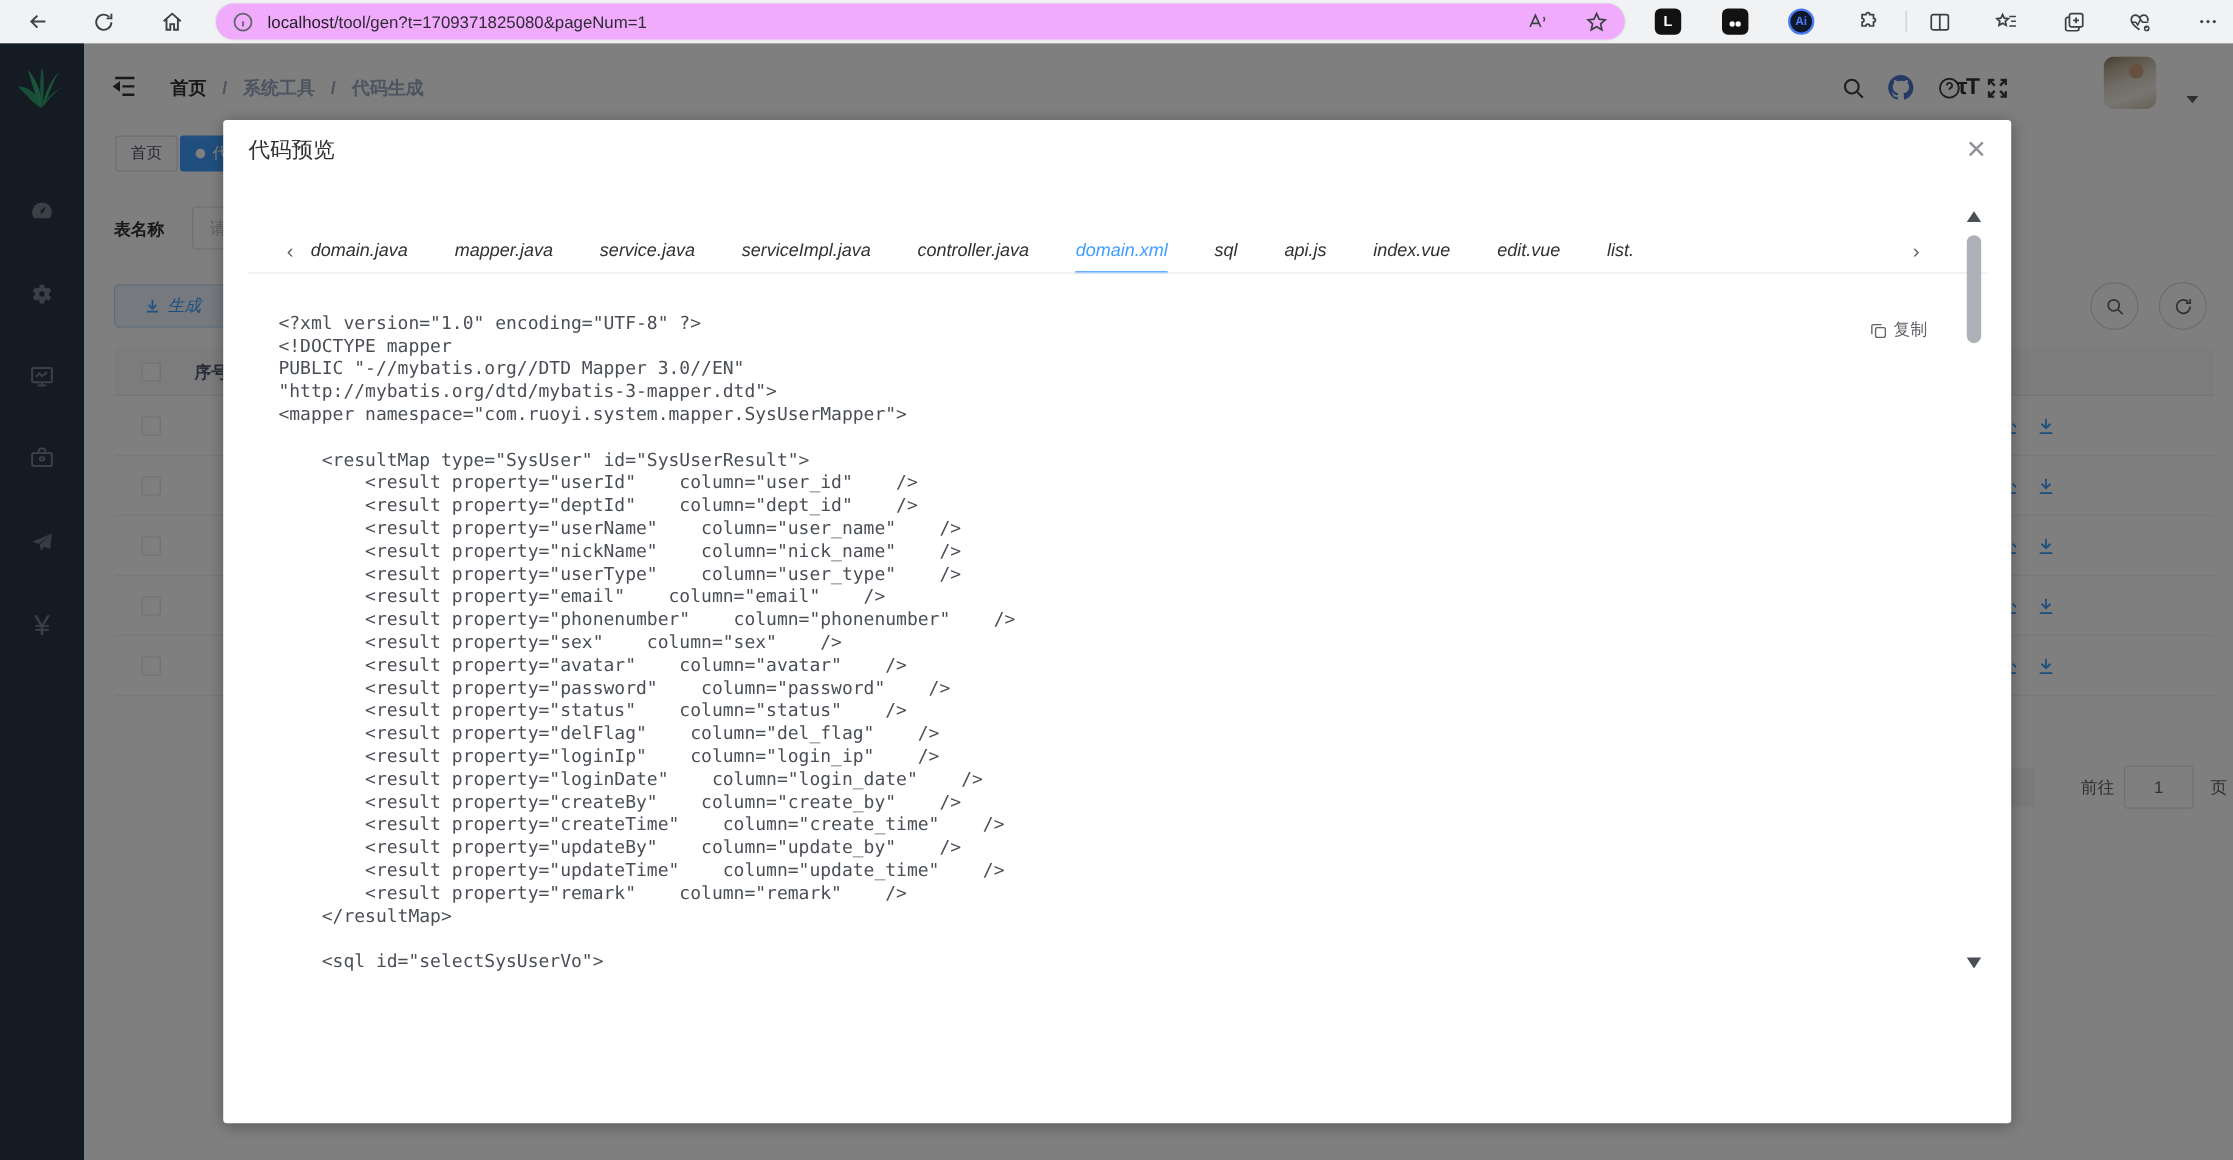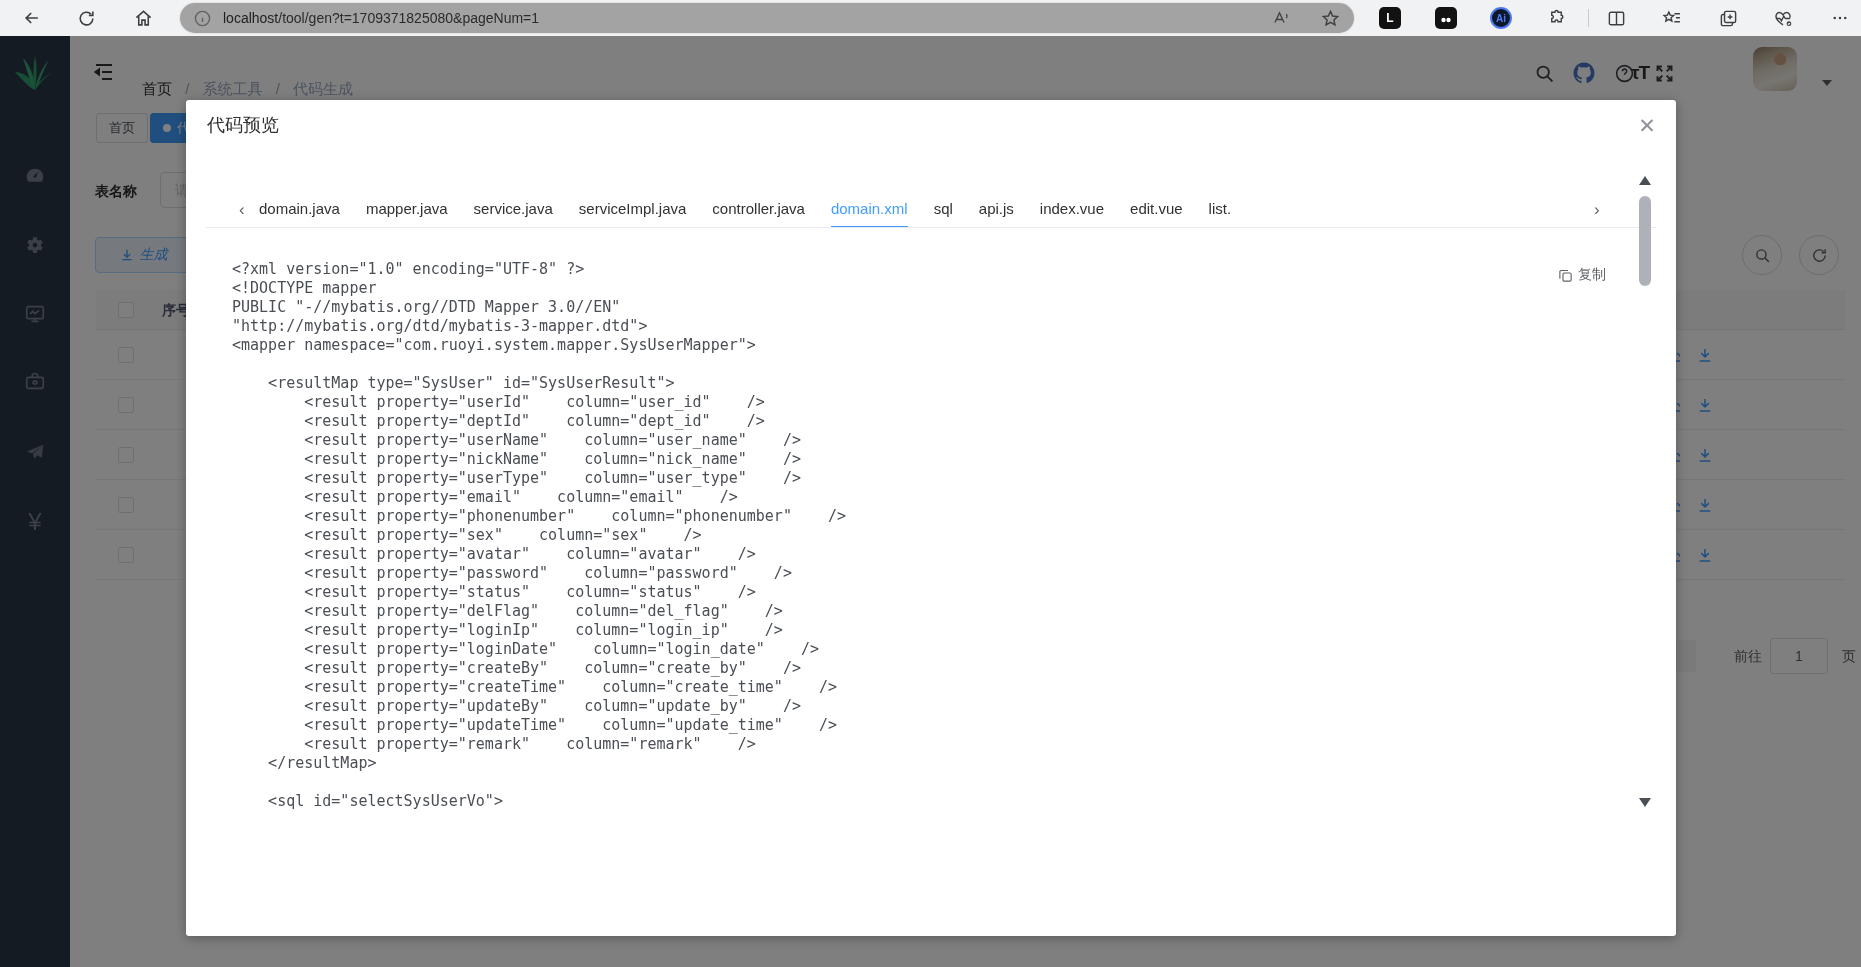--- a/index.html
+++ b/index.html
@@ -8,41 +8,41 @@
     position: relative; width: 1861px; height: 967px; overflow: hidden;
     background: #fff; font-family: "Liberation Sans", sans-serif;
   }
   
   .chrome { position:absolute; left:0; top:0; width:1861px; height:36px;
     background:#f1f2f4; z-index:70; }
   .chrome svg { display:block; }
   .chrome-btn { position:absolute; top:6px; width:24px; height:24px; color:#3c4043;
     display:flex; align-items:center; justify-content:center; }
   .url-pill { position:absolute; left:180px; top:3px; width:1174px; height:30px;
-    background:#a3a3a3; border-radius:15px; display:flex; align-items:center;
+    background:#f0abfc; border-radius:15px; display:flex; align-items:center;
     box-shadow:0 0 0 1px #e3e5e8; }
   .url-info { margin-left:14px; color:#5f6368; }
   .url-text { margin-left:12px; font-size:14px; color:#202124; white-space:nowrap; }
   .url-text .host { color:#202124; }
   .url-text .path { color:#202124; opacity:.92; }
   .pill-right { position:absolute; right:14px; display:flex; gap:30px; align-items:center; color:#3c4043;}
   .ext-badge { position:absolute; top:7px; width:22px; height:22px; border-radius:5px;
     display:flex; align-items:center; justify-content:center; font-size:12px; font-weight:bold; }
   .badge-dark { background:#121212; color:#fff; }
   .badge-ai { background:#0f172a; border:2px solid #4c7bf4; color:#4c7bf4; border-radius:50%; font-size:10px;}
   .v-divider { position:absolute; top:9px; width:1px; height:18px; background:#c9cccf; }
   
   .sidebar { position:absolute; left:0; top:36px; width:70px; height:931px; background:#283747; z-index:1; }
   .side-logo { position:absolute; left:11px; top:14px; width:48px; height:48px; }
   .side-icon { position:absolute; left:0; width:70px; height:40px; display:flex; align-items:center;
     justify-content:center; color:#76808f; font-size:20px; }
   
   .main { position:absolute; left:70px; top:36px; width:1791px; height:931px; background:#fff; z-index:1; }
   .hamburger { position:absolute; left:22px; top:24px; width:24px; height:24px; color:#303133; }
-  .breadcrumb { position:absolute; left:72px; top:44px; font-size:15px; white-space:nowrap; }
+  .breadcrumb { position:absolute; left:72px; top:28px; font-size:15px; white-space:nowrap;font-weight:bold; }
   .breadcrumb .bc-first { color:#303133; }
   .breadcrumb .bc-sep { color:#97a8be; margin:0 9px; }
   .breadcrumb .bc-rest { color:#97a8be; }
   .nav-icon { position:absolute; top:24px; width:26px; height:26px; color:#3a3d42;
     display:flex; align-items:center; justify-content:center; }
   .tT { font-size:19px; font-weight:bold; color:#303133; letter-spacing:-1px;}
   .avatar { position:absolute; left:1683px; top:11px; width:44px; height:44px; border-radius:9px;
     background:
       radial-gradient(circle at 62% 28%, #caa184 0 14%, transparent 15%),
       linear-gradient(160deg,#8a7a66 0%, #b7a890 18%, #ded6c8 45%, #f0ece4 70%, #cdbfa9 100%); }
@@ -82,21 +82,21 @@
   
   .dim { position:absolute; left:0; top:36px; width:1861px; height:931px;
     background:rgba(0,0,0,0.5); z-index:50; }
   
   .modal { position:absolute; left:186px; top:100px; width:1490px; height:836px; background:#fff;
     border-radius:3px; box-shadow:0 2px 12px rgba(0,0,0,.3); z-index:60; }
   .modal-title { position:absolute; left:21px; top:13px; font-size:18px; color:#303133; }
   .modal-close { position:absolute; left:1450px; top:15px; width:22px; height:22px; color:#909399;
     font-size:21px; line-height:22px; text-align:center; font-weight:300; }
   .tab-bar { position:absolute; left:73px; top:92px; width:1320px; height:36px; display:flex;
-    column-gap:26px; overflow:hidden; white-space:nowrap; }
+    column-gap:39px; overflow:hidden; white-space:nowrap;font-style:italic; }
   .tab { font-size:15px; color:#303133; position:relative; line-height:34px; flex:0 0 auto; }
   .tab.active { color:#409EFF; }
   .tab.active::after { content:""; position:absolute; left:0; right:0; bottom:0; height:2px; background:#409EFF; }
   .tab-chevron { position:absolute; top:100px; font-size:17px; color:#5f6368; }
   .tab-divider { position:absolute; left:20px; top:127px; width:1450px; height:1px; background:#e8eaf0; }
   .copy-link { position:absolute; left:1372px; top:166px; display:flex; align-items:center; gap:5px;
     font-size:14px; color:#5f6368; }
   .code { position:absolute; left:46px; top:160px; width:1380px; height:566px; overflow:hidden;
     font-family:"DejaVu Sans Mono","Liberation Mono",monospace; font-size:15px; line-height:19px;
     color:#4a4e55; white-space:pre; }

